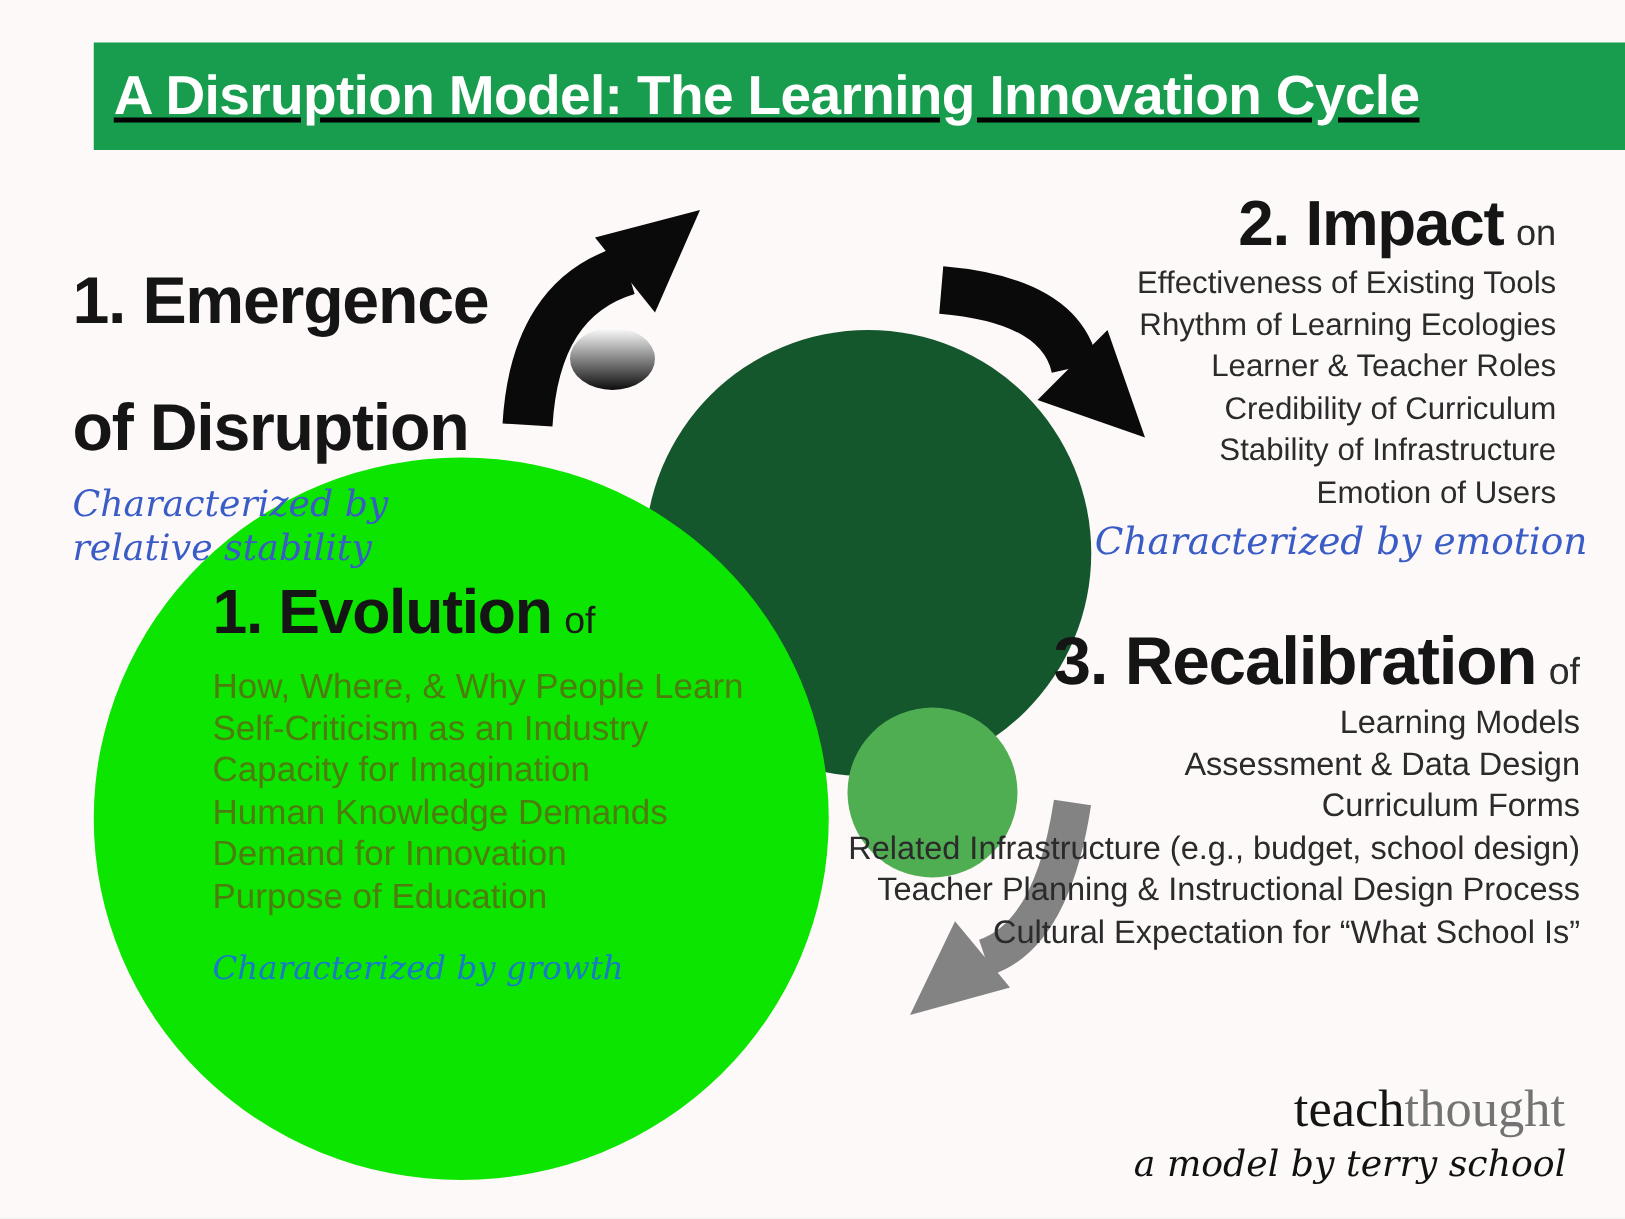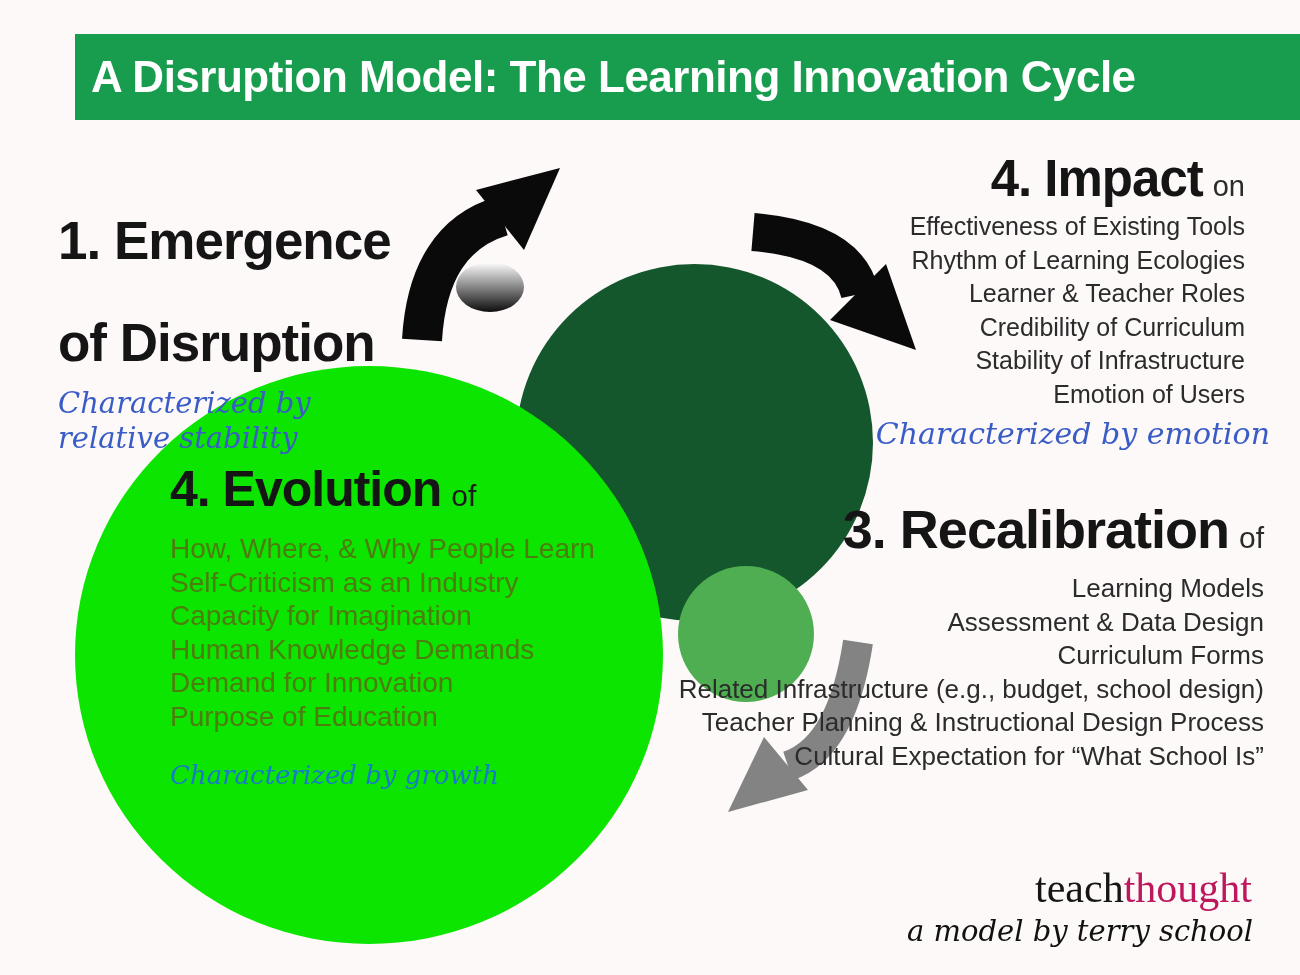--- a/index.html
+++ b/index.html
@@ -1,21 +1,21 @@
 <!DOCTYPE html>
 <html><head>
 <meta charset="utf-8">
 <style>
   html,body{margin:0;padding:0;background:#e8e8e8;}
   .canvas{
     position:relative;width:1300px;height:975px;overflow:hidden;
     background:#fdf9f8;font-family:"Liberation Sans",sans-serif;
   }
   
-  .header-bar{position:absolute;left:75px;top:34px;width:1225px;height:86px;background:#189c4e;}
+  .header-bar{position:absolute;left:75px;top:34px;width:1225px;height:86px;background:#189c4e;text-decoration:underline;}
   .header-title{color:#ffffff;font-weight:bold;font-size:44px;line-height:86px;padding-left:16px;letter-spacing:-0.5px;white-space:nowrap;}
   
   .circle{position:absolute;border-radius:50%;}
   .circle-dark{left:516px;top:264px;width:357px;height:357px;background:#14572c;}
   .circle-medium{left:678px;top:566px;width:136px;height:136px;background:#4fae52;}
   .circle-bright{left:75px;top:366px;width:588px;height:578px;background:#0ce500;}
   
   .overlay{position:absolute;left:0;top:0;width:1300px;height:975px;pointer-events:none;}
   
   .script{font-family:"DejaVu Serif",serif;font-style:italic;color:#3a5cc7;}
@@ -28,31 +28,31 @@
   
   .sec-impact{position:absolute;right:55px;top:150px;text-align:right;}
   .sec-impact .h{font-size:51px;line-height:58px;}
   .sec-impact .h-suffix{font-size:29px;}
   .sec-impact .list{font-size:25px;color:#2b2b2b;line-height:33.5px;margin-top:2px;white-space:nowrap;}
   .cap-emotion{position:absolute;right:30px;top:416px;font-size:30px;}
   
   .sec-recal{position:absolute;right:36px;top:498px;text-align:right;}
   .sec-recal .h{font-size:54px;line-height:62px;}
   .sec-recal .h-suffix{font-size:30px;}
-  .sec-recal .list{font-size:26px;color:#2b2b2b;line-height:33.5px;margin-top:12px;white-space:nowrap;}
+  .sec-recal .list{font-size:26px;color:#2b2b2b;line-height:33.5px;margin-top:1px;white-space:nowrap;}
   .cap-chaos{position:absolute;right:48px;top:770px;font-size:30px;}
   
   .sec-evolution{position:absolute;left:170px;top:460px;}
   .sec-evolution .h{font-size:50px;line-height:58px;}
   .sec-evolution .h-suffix{font-size:30px;color:#1c1c1c;}
   .sec-evolution .list{margin-top:14px;font-size:28px;font-weight:normal;color:#4d7c0f;line-height:33.6px;white-space:nowrap;}
   .cap-growth{margin-top:26px;font-size:26px;color:#187ac8;}
   
   .footer-brand{position:absolute;right:48px;top:864px;font-family:"Liberation Serif",serif;font-size:42px;color:#151515;white-space:nowrap;}
-  .brand-thought{color:#be185d;text-align:center;}
+  .brand-thought{color:#737373;text-align:center;}
   .footer-byline{position:absolute;right:47px;top:914px;font-family:"DejaVu Serif",serif;font-style:italic;font-size:29px;color:#111111;white-space:nowrap;}
 </style>
 </head>
 <body>
 
 <div class="canvas">
 
   <div class="header-bar">
     <div class="header-title">A Disruption Model: The Learning Innovation Cycle</div>
   </div>
@@ -91,21 +91,21 @@
     <div class="big-h h">1. Emergence</div>
     <div class="big-h h">of Disruption</div>
     <div class="script cap">
       <div>Characterized by</div>
       <div>relative stability</div>
     </div>
   </div>
 
   <div class="sec-impact">
     <div>
-      <span class="big-h h">4. Impact</span><span class="h-suffix">on</span>
+      <span class="big-h h">2. Impact</span><span class="h-suffix">on</span>
     </div>
     <div class="list">
       <div>Effectiveness of Existing Tools</div>
       <div>Rhythm of Learning Ecologies</div>
       <div>Learner &amp; Teacher Roles</div>
       <div>Credibility of Curriculum</div>
       <div>Stability of Infrastructure</div>
       <div>Emotion of Users</div>
     </div>
   </div>
@@ -120,21 +120,21 @@
       <div>Assessment &amp; Data Design</div>
       <div>Curriculum Forms</div>
       <div>Related Infrastructure (e.g., budget, school design)</div>
       <div>Teacher Planning &amp; Instructional Design Process</div>
       <div>Cultural Expectation for “What School Is”</div>
     </div>
   </div>
 
   <div class="sec-evolution">
     <div>
-      <span class="big-h h">4. Evolution</span><span class="h-suffix">of</span>
+      <span class="big-h h">1. Evolution</span><span class="h-suffix">of</span>
     </div>
     <div class="list">
       <div>How, Where, &amp; Why People Learn</div>
       <div>Self-Criticism as an Industry</div>
       <div>Capacity for Imagination</div>
       <div>Human Knowledge Demands</div>
       <div>Demand for Innovation</div>
       <div>Purpose of Education</div>
     </div>
     <div class="script cap-growth">Characterized by growth</div>

